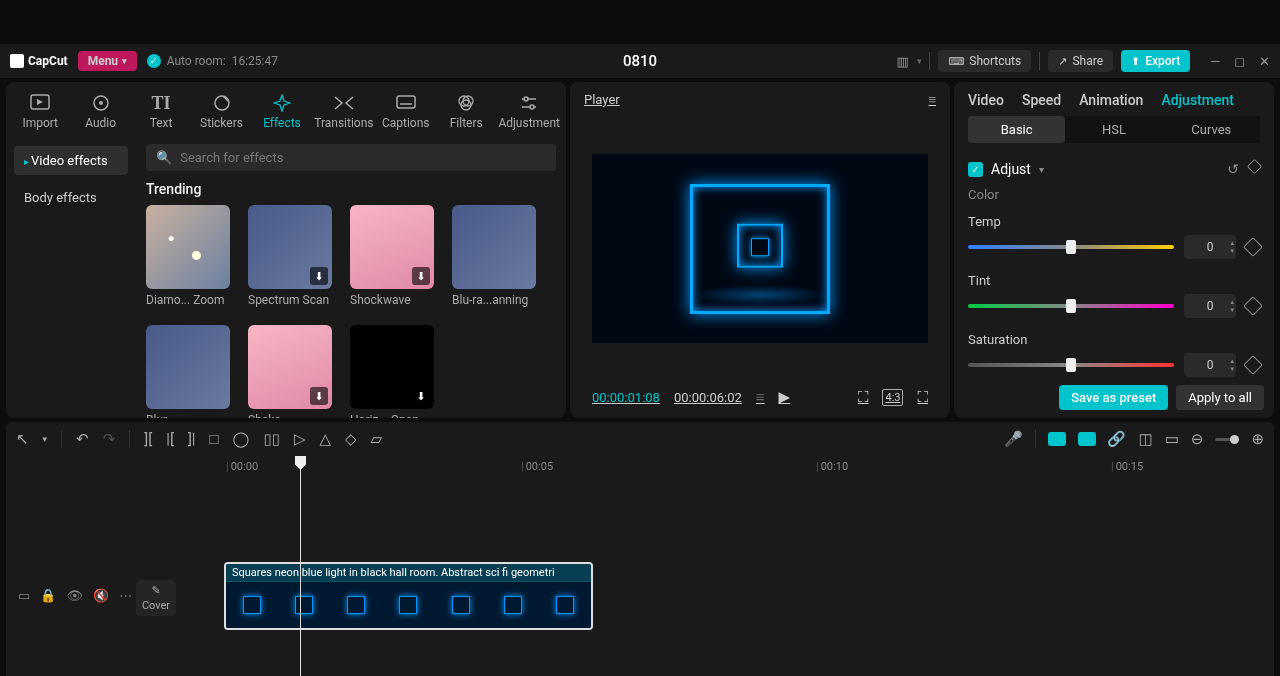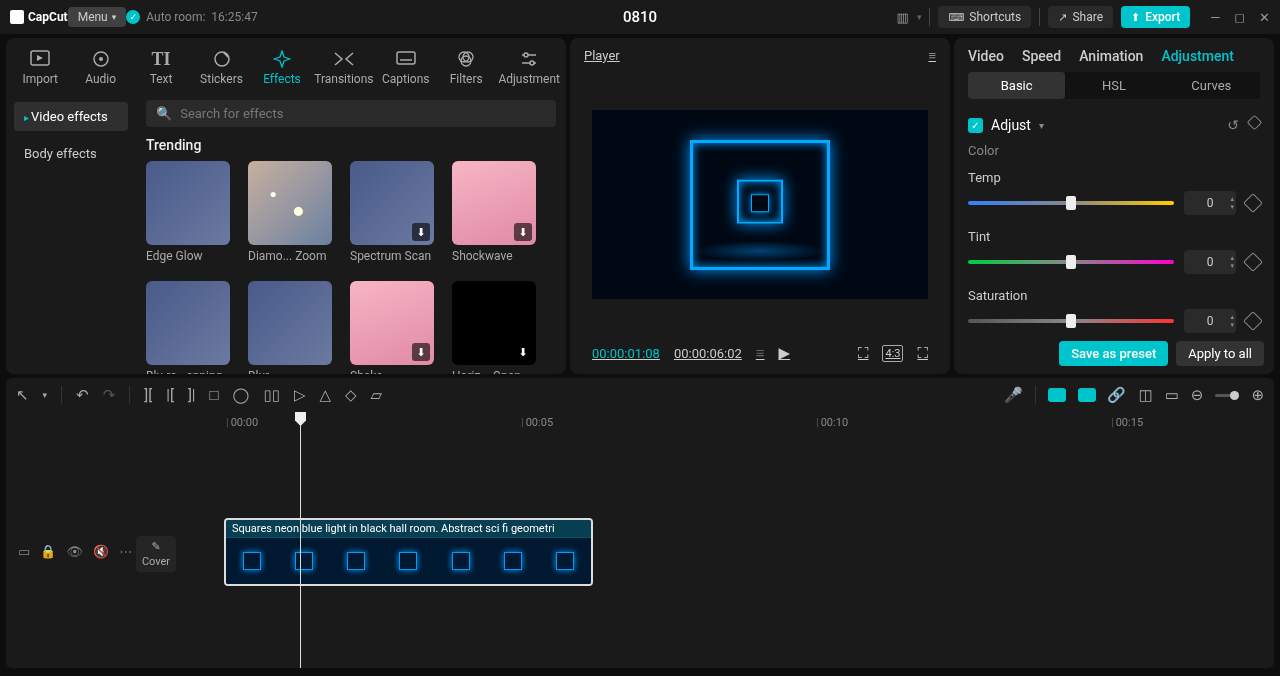--- a/index.html
+++ b/index.html
@@ -1,20 +1,20 @@
 <!DOCTYPE html>
 <html><head>
 <meta charset="utf-8">
 <style>
 * { margin: 0; padding: 0; box-sizing: border-box; font-family: -apple-system, BlinkMacSystemFont, "Segoe UI", Roboto, sans-serif; }
 body { background: #0d0d0d; color: #ccc; width: 1280px; height: 676px; overflow: hidden; font-size: 13px; }
-.titlebar { height: 34px; background: #1a1a1a; display: flex; align-items: center; padding: 0 10px; gap: 0; }
+.titlebar { height: 34px; background: #1a1a1a; display: flex; align-items: center; padding: 0 10px; gap: 10px; margin-top: 44px; }
 .logo { display: flex; align-items: center; gap: 4px; font-weight: bold; color: #fff; font-size: 12px; }
 .logo-icon { width: 14px; height: 14px; background: #fff; border-radius: 2px; position: relative; }
-.menu-btn { background: #404040; color: #ccc; padding: 3px 10px; border-radius: 4px; font-size: 12px; display: flex; align-items: center; gap: 4px; cursor: pointer; }
+.menu-btn { background: #be185d; color: #ccc; padding: 3px 10px; border-radius: 4px; font-size: 12px; display: flex; align-items: center; gap: 4px; cursor: pointer; font-weight: bold; }
 .autosave { display: flex; align-items: center; gap: 6px; color: #888; font-size: 12px; }
 .check-icon { width: 14px; height: 14px; background: #00c4cc; border-radius: 50%; display: flex; align-items: center; justify-content: center; color: #fff; font-size: 9px; }
 .title-center { position: absolute; left: 50%; transform: translateX(-50%); color: #fff; font-size: 15px; font-weight: 500; }
 .titlebar-right { margin-left: auto; display: flex; align-items: center; gap: 8px; }
 .tb-btn { background: #2a2a2a; color: #ccc; padding: 4px 10px; border-radius: 4px; font-size: 12px; display: flex; align-items: center; gap: 5px; cursor: pointer; }
 .tb-btn.export { background: #00c4cc; color: #fff; font-weight: 500; }
 .win-controls { display: flex; gap: 14px; color: #999; margin-left: 12px; }
 .win-controls span { cursor: pointer; font-size: 13px; }
 .divider-v { width: 1px; height: 18px; background: #444; }
 .main { display: flex; height: 344px; }
@@ -237,24 +237,20 @@
         <div class="side-item"><span>Body effects</span></div>
       </div>
       <div class="effects-content">
         <div class="search-box">
           <span>🔍</span>
           <span style="color:#777">Search for effects</span>
         </div>
         <div class="section-title">Trending</div>
         <div class="effects-grid">
           <div class="effect-item">
-              <div class="effect-thumb"></div>
-              <div class="effect-label">Edge Glow</div>
-            </div>
-          <div class="effect-item">
               <div class="effect-thumb bokeh"></div>
               <div class="effect-label">Diamo... Zoom</div>
             </div>
           <div class="effect-item">
               <div class="effect-thumb">
                 <span class="dl-icon">⬇</span>
               </div>
               <div class="effect-label">Spectrum Scan</div>
             </div>
           <div class="effect-item">

